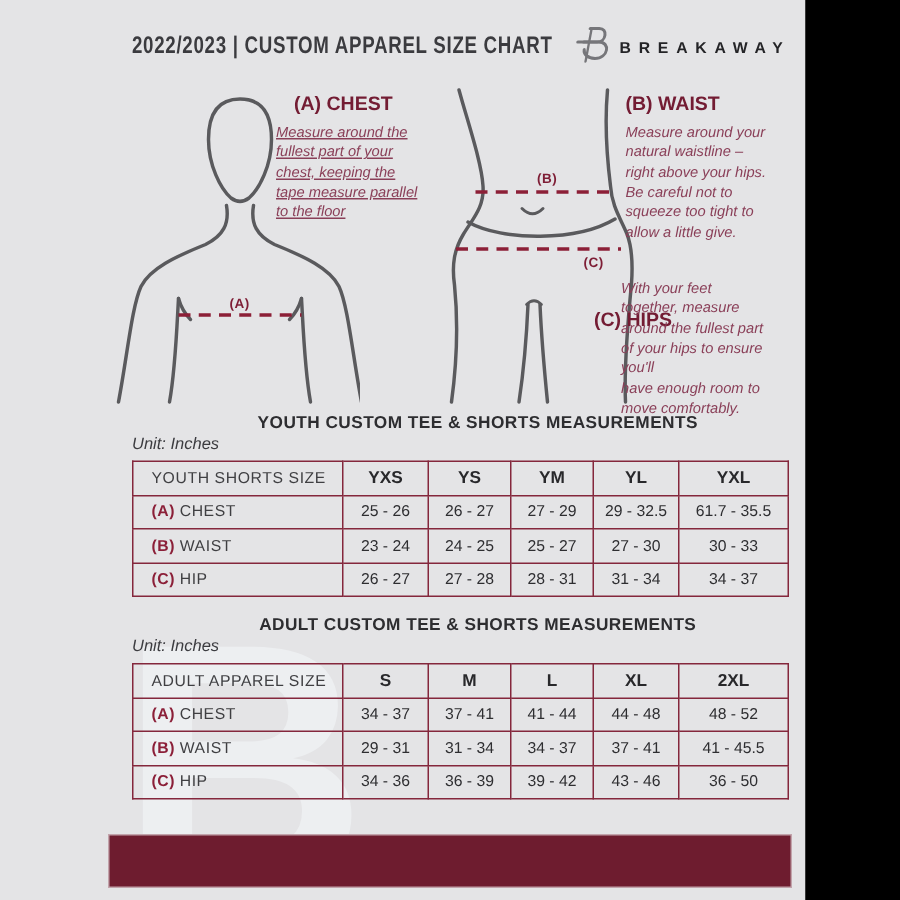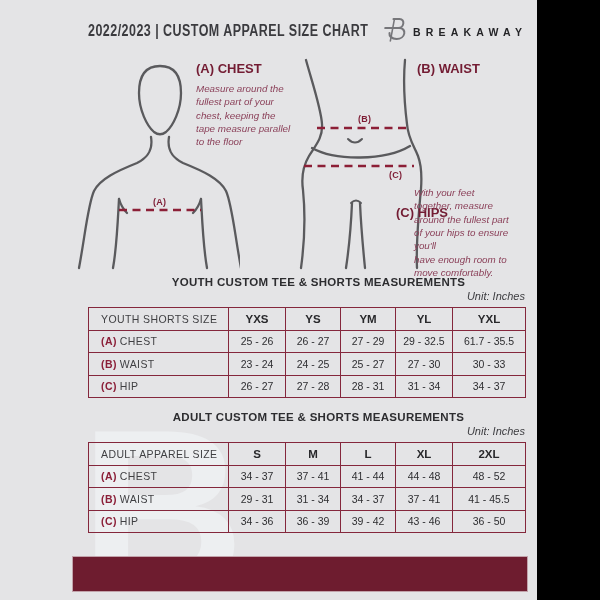--- a/index.html
+++ b/index.html
@@ -18,21 +18,21 @@
   .brand-name { position:absolute; left:413px; top:26px; font-size:10.5px; font-weight:bold; letter-spacing:5.2px; color:#242427; z-index:2; white-space:nowrap; }
 
   
   .fig { position:absolute; z-index:1; }
   .diagram-label { position:absolute; font-size:9px; font-weight:bold; color:#7e1d35; letter-spacing:0.3px; z-index:2; }
   .inst-heading { position:absolute; font-size:13px; font-weight:bold; color:#731c33; z-index:2; white-space:nowrap; }
   .inst-body { position:absolute; font-size:9.8px; font-style:italic; color:#8a3f58; line-height:1.36; white-space:pre-line; z-index:2; }
 
   
   .section-title { position:absolute; left:100px; width:437px; text-align:center; font-weight:bold; font-size:11.5px; color:#2d2d30; letter-spacing:0.3px; z-index:2; }
-  .section-unit { position:absolute; left:88px; width:437px; text-align:right; font-style:italic; font-size:11px; color:#3c3c40; z-index:2; }
+  .section-unit { position:absolute; left:88px; width:437px; text-align:left; font-style:italic; font-size:11px; color:#3c3c40; z-index:2; }
 
   
   .size-table { position:absolute; left:88px; border-collapse:collapse; table-layout:fixed; z-index:2; }
   .size-table td { border:1.5px solid #84273c; height:21.5px; font-size:10.5px; text-align:center; color:#2e2e31; padding:0; }
   .size-table .label-cell { text-align:left; padding-left:12px; letter-spacing:0.4px; color:#3f3f42; }
   .size-table .head-row .size-cell { font-weight:bold; font-size:11.5px; color:#28282b;margin-top:17px; }
   .size-table .prefix { color:#8b1f38; font-weight:bold; margin-right:3px; }
   col.c0 { width:140px; } col.c1 { width:57px; } col.c2 { width:55px; }
   col.c3 { width:55px; } col.c4 { width:57px; } col.c5 { width:73px; }
 
@@ -81,27 +81,33 @@
         <path d="M 352,203 C 351,226 349,248 346,268"></path>
         <path d="M 360,203 C 361,226 363,248 365,268"></path>
       </g>
       <path d="M 317,128 L 408,128" fill="none" stroke="#8c1f37" stroke-width="2.4" stroke-dasharray="8,5.5"></path>
       <path d="M 304,166 L 414,166" fill="none" stroke="#8c1f37" stroke-width="2.4" stroke-dasharray="8,5.5"></path>
     </svg>
     <div class="diagram-label" style="left:358px; top:114px;">(B)</div>
     <div class="diagram-label" style="left:389px; top:170px;">(C)</div>
 
     <div class="inst-heading" style="left:196px; top:61px;">(A) CHEST</div>
-    <div class="inst-body" style="left:196px; top:82px; width:110px;">Measure around the
+    <div class="inst-body" style="left:184px; top:82px; width:110px;text-decoration:underline;">Measure around the
 fullest part of your
 chest, keeping the
 tape measure parallel
 to the floor</div>
 
     <div class="inst-heading" style="left:417px; top:61px;">(B) WAIST</div>
+    <div class="inst-body" style="left:417px; top:82px; width:118px;">Measure around your
+natural waistline –
+right above your hips.
+Be careful not to
+squeeze too tight to
+allow a little give.</div>
 
     <div class="inst-heading" style="left:396px; top:165px;margin-top:40px;">(C) HIPS</div>
     <div class="inst-body" style="left:414px; top:186px; width:122px;">With your feet
 together, measure
 around the fullest part
 of your hips to ensure
 you'll
 have enough room to
 move comfortably.</div>
 

